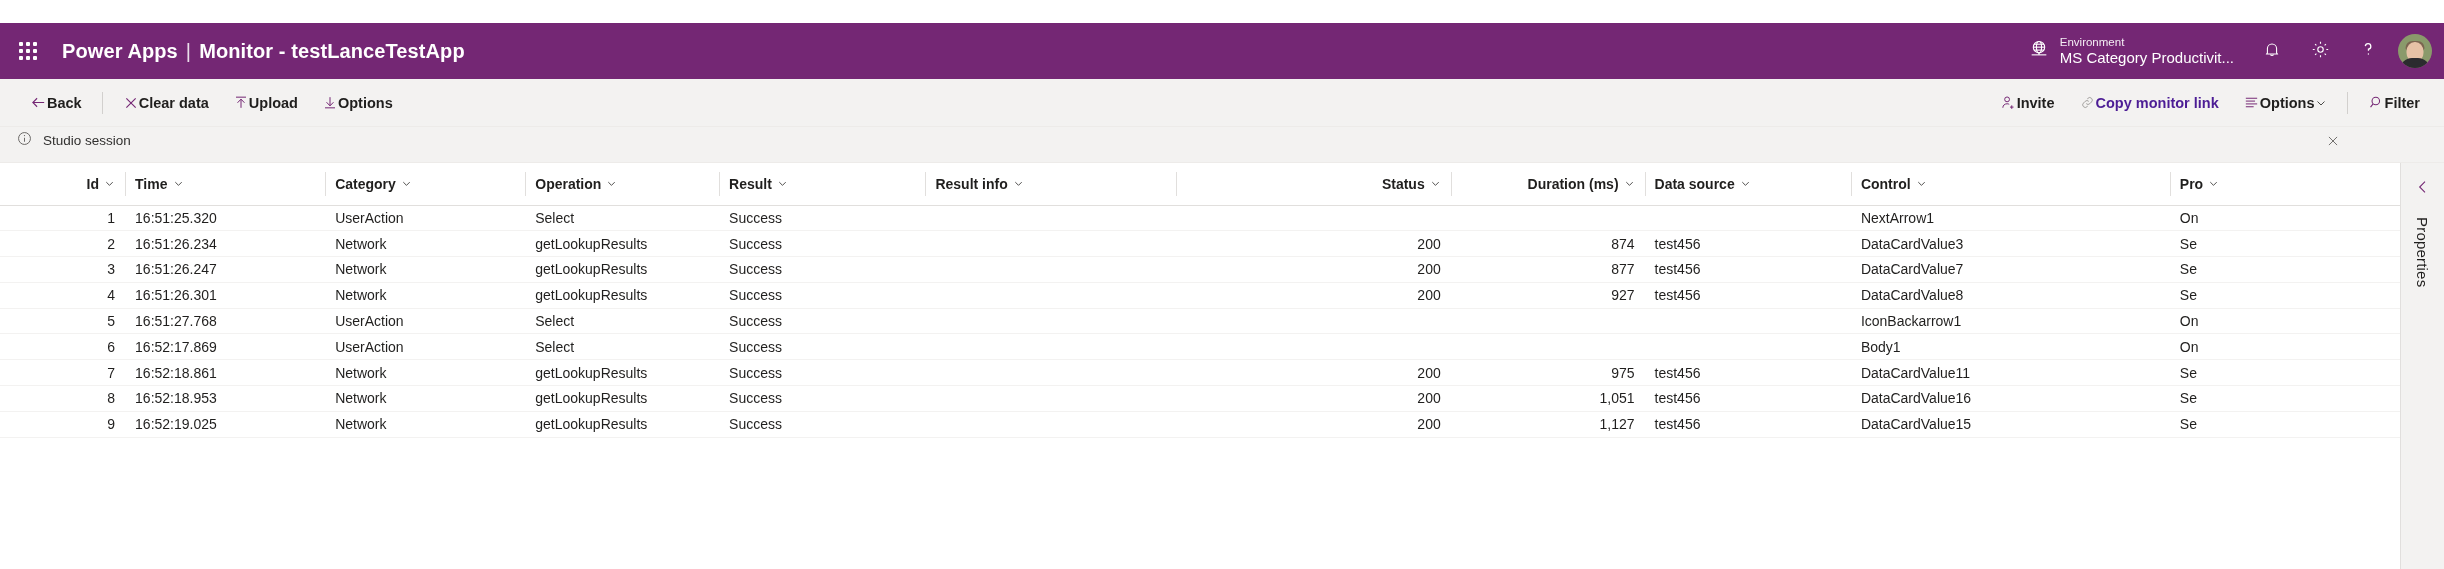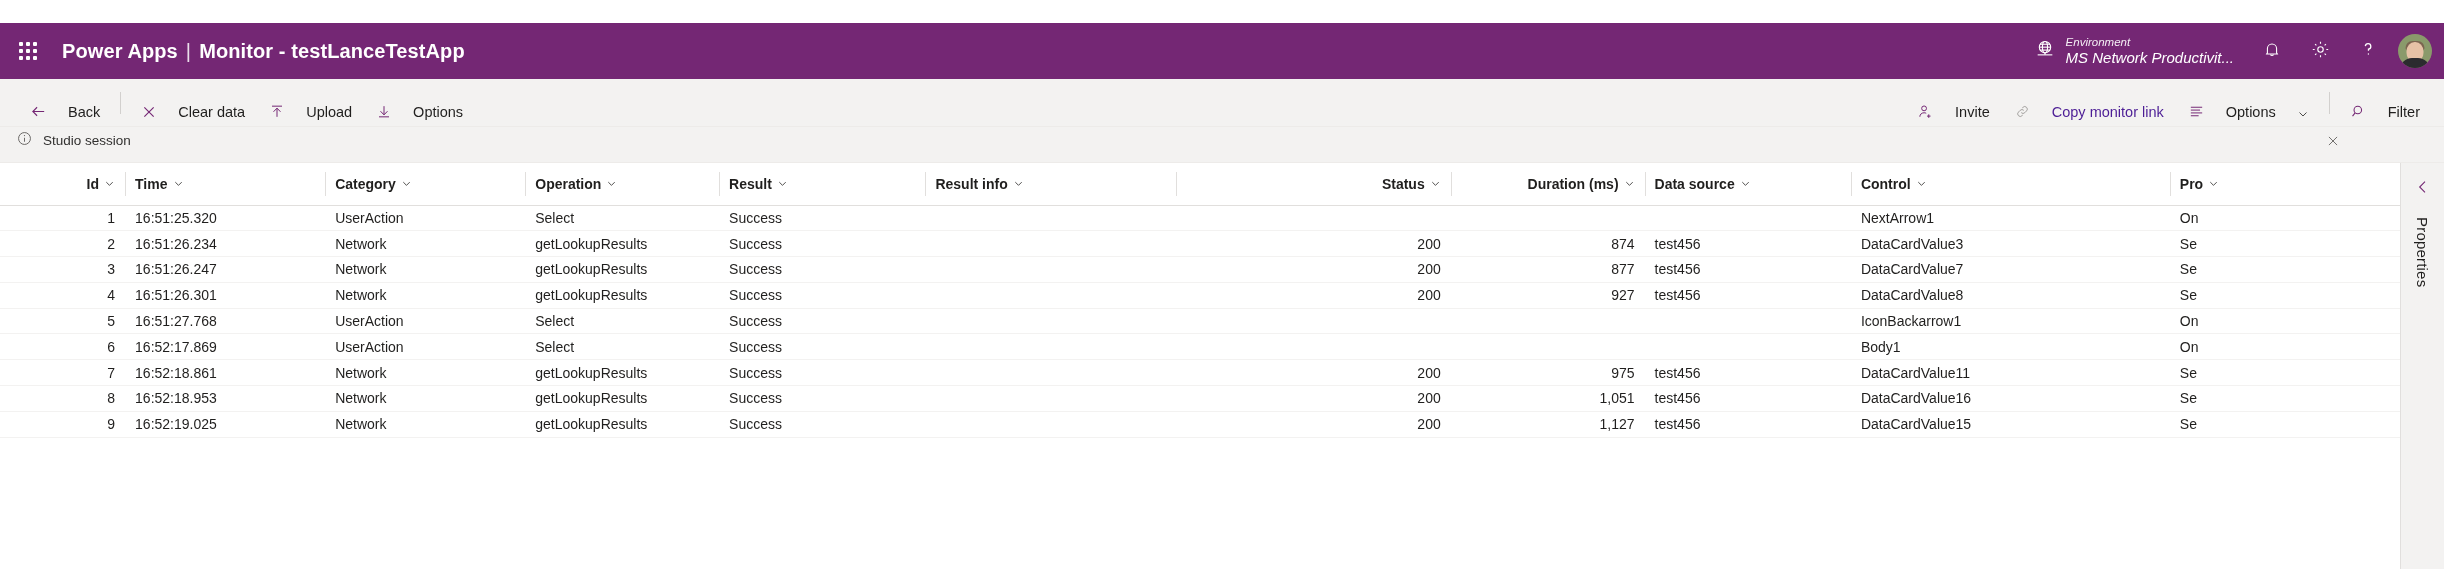--- a/index.html
+++ b/index.html
@@ -47,21 +47,20 @@
     display: flex;
     align-items: center;
     height: 56px;
   }
   .env-block {
     display: flex; align-items: center;
     gap: 10px;
     padding: 0 14px 0 10px;
     height: 56px;
     cursor: pointer;
-    font-style: italic;
   }
   .env-text { line-height: 1.15; }
   .env-label { font-size: 11.5px; opacity: .92; }
   .env-value { font-size: 15px; font-weight: 400; white-space: nowrap; }
   .hdr-icon-btn {
     width: 48px; height: 56px;
     display: flex; align-items: center; justify-content: center;
     cursor: pointer;
   }
   .avatar {
@@ -99,29 +98,30 @@
   
   .command-bar {
     height: 48px;
     background: #f3f2f1;
     display: flex;
     align-items: center;
     padding: 0 12px 0 18px;
     border-bottom: 1px solid #edebe9;
   }
   .cmd {
-    display: flex; align-items: flex-end;
-    gap: 21px;
+    display: flex; align-items: center;
+    gap: 0;
     height: 34px;
     padding: 0 12px;
     font-size: 14.5px;
     color: #201f1e;
     cursor: pointer;
     white-space: nowrap;
     border-radius: 2px;
+    font-weight: bold;
   }
   .cmd.disabled { color: #4c1d95; cursor: default; }
   .cmd svg { display: block; }
   .cmd-sep {
     width: 1px; height: 22px;
     background: #d2d0ce;
     margin: 0 8px;
   }
   .cmd-right { margin-left: auto; display: flex; align-items: center; }
 
@@ -278,21 +278,21 @@
           <ellipse cx="12" cy="10" rx="2.8" ry="6.2"></ellipse>
           <line x1="5.8" y1="10" x2="18.2" y2="10"></line>
           <line x1="6.5" y1="6.8" x2="17.5" y2="6.8"></line>
           <line x1="6.5" y1="13.2" x2="17.5" y2="13.2"></line>
           <line x1="4" y1="18.4" x2="20" y2="18.4"></line>
           <line x1="12" y1="16.2" x2="12" y2="18.4"></line>
         </svg>
       </span>
       <span class="env-text">
         <span class="env-label" style="display:block">Environment</span>
-        <span class="env-value" style="display:block">MS Network Productivit...</span>
+        <span class="env-value" style="display:block">MS Category Productivit...</span>
       </span>
     </div>
 
     <div class="hdr-icon-btn">
       <span>
         <svg width="20" height="20" viewBox="0 0 24 24" fill="none" stroke="#ffffff" stroke-width="1.3">
           <path d="M6.5 16.5v-5a5.5 5.5 0 0 1 11 0v5l.9 1.4H5.6z"></path>
           <path d="M10.2 18.6a1.9 1.9 0 0 0 3.6 0"></path>
         </svg>
       </span>

